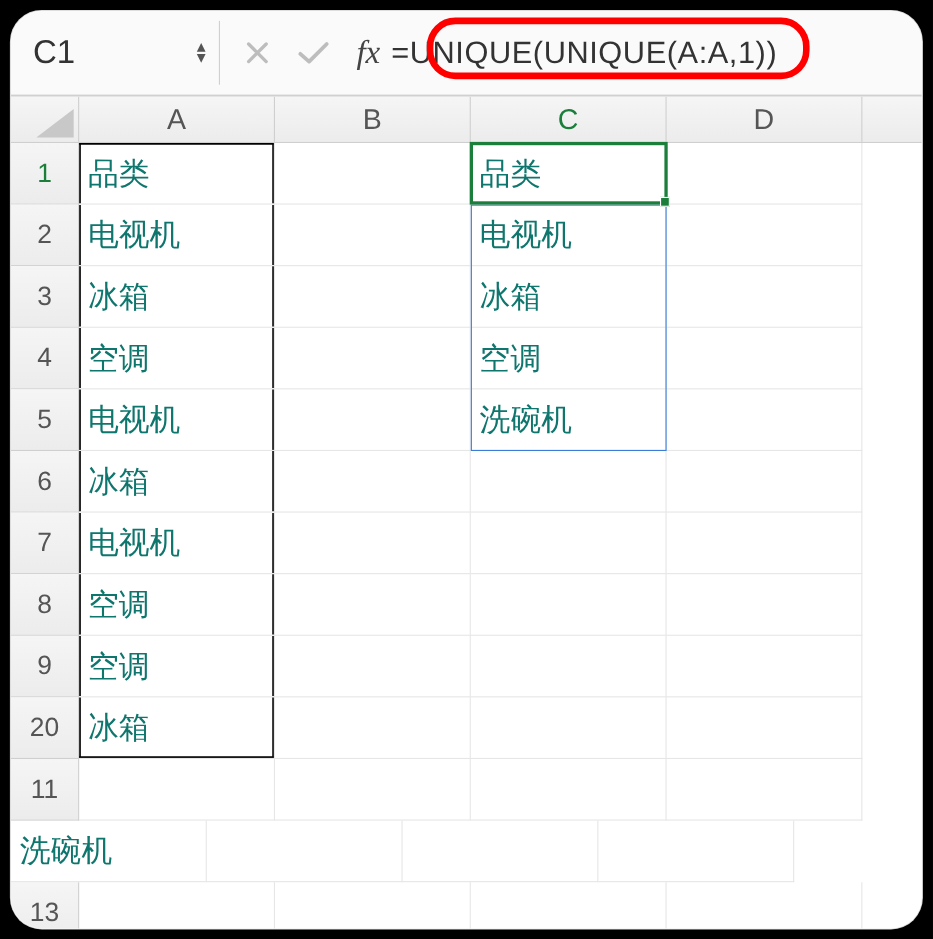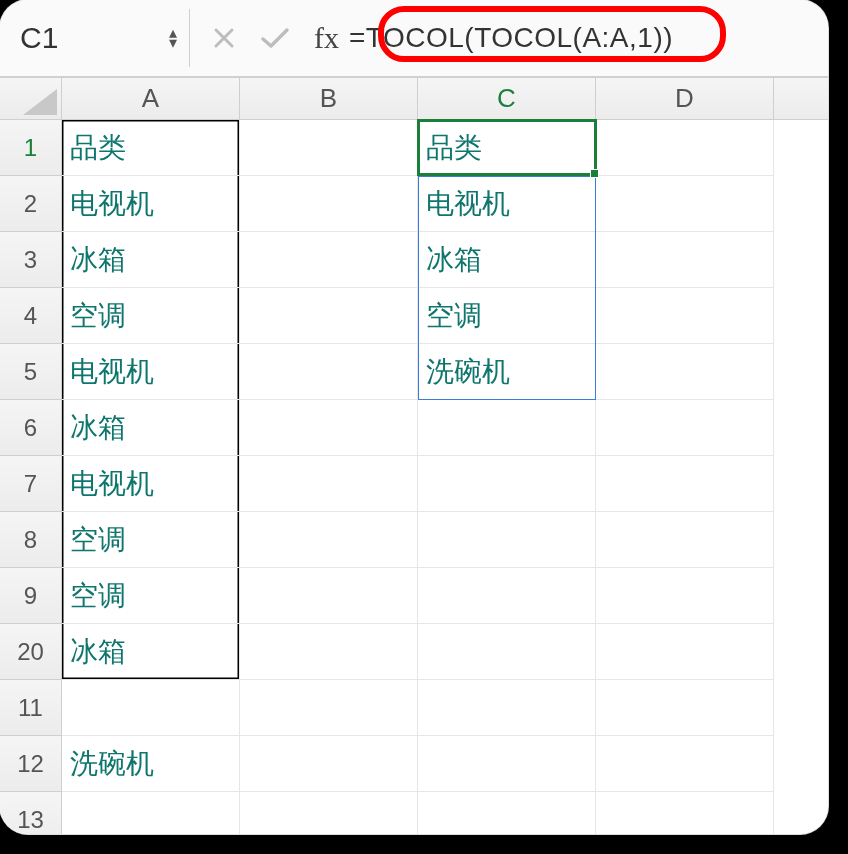--- a/index.html
+++ b/index.html
@@ -4,20 +4,21 @@
 <style>
   * { box-sizing: border-box; }
   html, body {
     margin: 0; padding: 0;
     background: #000;
     font-family: -apple-system, "Helvetica Neue", Arial, "PingFang SC", "Microsoft YaHei", sans-serif;
   }
   .frame {
     width: 848px; height: 854px;
     background: #000;
+    padding: 10px;
     position: relative;
   }
   .window {
     width: 828px; height: 834px;
     background: #fff;
     border-radius: 28px;
     overflow: hidden;
     position: relative;
     box-shadow: 0 0 0 1px #ddd;
   }
@@ -56,20 +57,21 @@
     display: flex;
     align-items: center;
     gap: 24px;
     padding: 0 18px;
     color: #bdbdbd;
   }
   .fb-icons svg { display: block; }
 
   .fx-label {
     font-family: "Times New Roman", serif;
+    font-style: italic;
     font-size: 30px;
     color: #444;
     margin: 0 10px 0 6px;
     font-weight: 500;
   }
 
   .formula-input {
     flex: 1;
     font-size: 28px;
     color: #333;
@@ -209,21 +211,21 @@
             </svg>
         </span>
         <span>
           <svg width="30" height="24" viewBox="0 0 30 24">
               <path d="M3 13 L11 20 L27 4" stroke="#bdbdbd" stroke-width="3.5" fill="none" stroke-linecap="round" stroke-linejoin="round"></path>
             </svg>
         </span>
       </div>
       <span class="fx-label">fx</span>
       <div class="formula-input">
-        <span>=TOCOL(TOCOL(A:A,1))</span>
+        <span>=UNIQUE(UNIQUE(A:A,1))</span>
       </div>
       <div class="red-callout"></div>
     </div>
 
     <div class="sheet">
 
       <div class="col-headers">
         <div class="corner"></div>
         <div class="col-h colA">A</div>
         <div class="col-h colB">B</div>
@@ -302,21 +304,20 @@
         <div class="cell colD"></div>
       </div>
       <div class="row">
         <div class="row-h">11</div>
         <div class="cell colA"></div>
         <div class="cell colB"></div>
         <div class="cell colC"></div>
         <div class="cell colD"></div>
       </div>
       <div class="row">
-        <div class="row-h">12</div>
         <div class="cell colA">洗碗机</div>
         <div class="cell colB"></div>
         <div class="cell colC"></div>
         <div class="cell colD"></div>
       </div>
       <div class="row">
         <div class="row-h">13</div>
         <div class="cell colA"></div>
         <div class="cell colB"></div>
         <div class="cell colC"></div>

